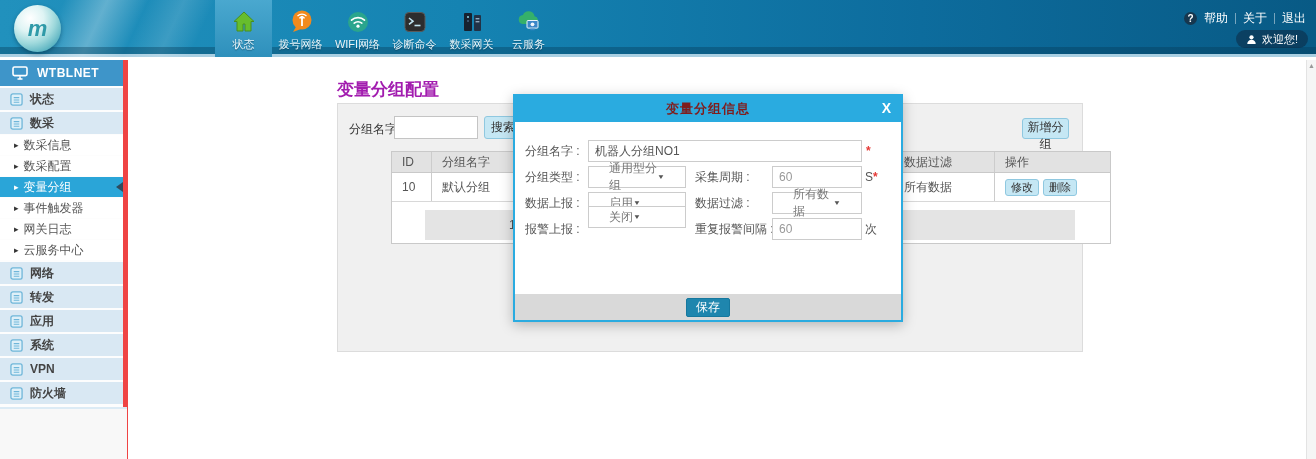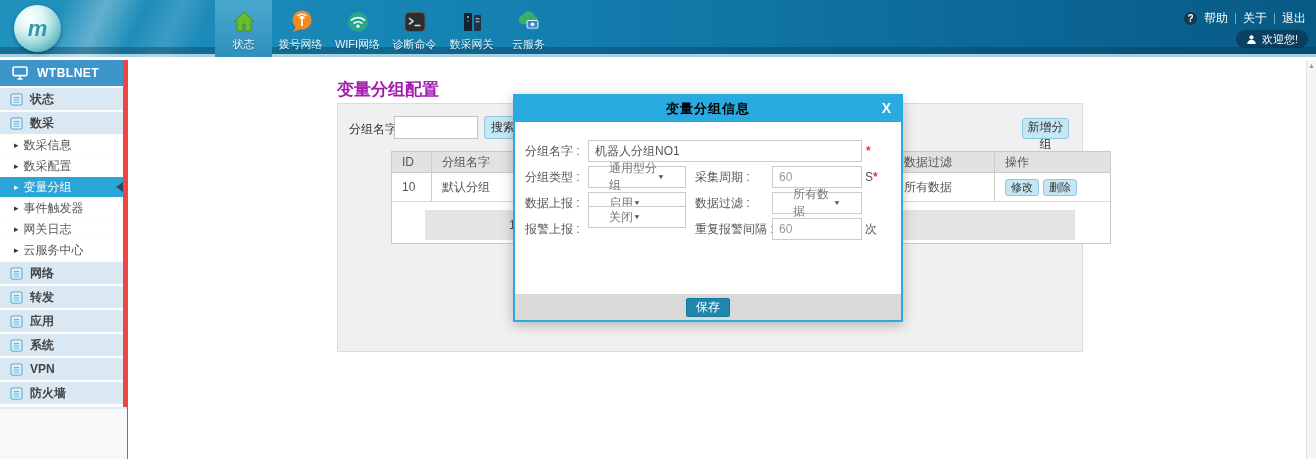--- a/index.html
+++ b/index.html
@@ -69,21 +69,21 @@
   .g-head .c-name, .g-row .c-name { border-right:none; }
   .row-btn { height:17px; padding:0 5px; font-size:11px; margin-right:4px; }
   .g-foot { position:relative; height:41px; background:#fff; }
   .pager-bar { position:absolute; left:33px; top:8px; width:650px; height:30px; background:#e4e4e4; }
   .pager-text { position:absolute; left:84px; top:0; line-height:30px; color:#555; }
 
   
   .modal { position:absolute; left:513px; top:94px; width:390px; height:228px; background:#fff;
     border:2px solid #2aabe0; box-shadow:0 3px 12px rgba(0,0,0,.25); z-index:50; }
   .modal-header { height:26px; background:#2aabe0; position:relative; }
-  .modal-title { text-align:center; line-height:26px; color:#000000; font-weight:bold; font-size:13px; letter-spacing:1px; }
+  .modal-title { text-align:center; line-height:26px; color:#7f1d1d; font-weight:bold; font-size:13px; letter-spacing:1px; }
   .modal-close { position:absolute; right:10px; top:4px; color:#fff; font-weight:bold; font-size:14px; cursor:pointer; }
   .m-label { position:absolute; color:#555; line-height:22px; white-space:nowrap; }
   .m-field { position:absolute; height:22px; border:1px solid #ccc; background:#fff; }
   .m-input { width:100%; height:100%; border:none; outline:none; padding:0 6px; font-size:12px; color:#999; background:transparent; font-family:inherit; }
   .m-input.dark { color:#555; }
   .m-select { display:flex; align-items:center; padding:0 20px; color:#777; cursor:pointer; }
   .caret { font-size:8px; color:#555; transform:scaleY(.8); }
   .m-unit { position:absolute; color:#555; line-height:22px; }
   .req { color:#e53935; font-weight:bold; }
   .modal-footer { position:absolute; left:0; right:0; bottom:0; height:26px; background:#d9d9d9; display:flex; align-items:center; justify-content:center; }

